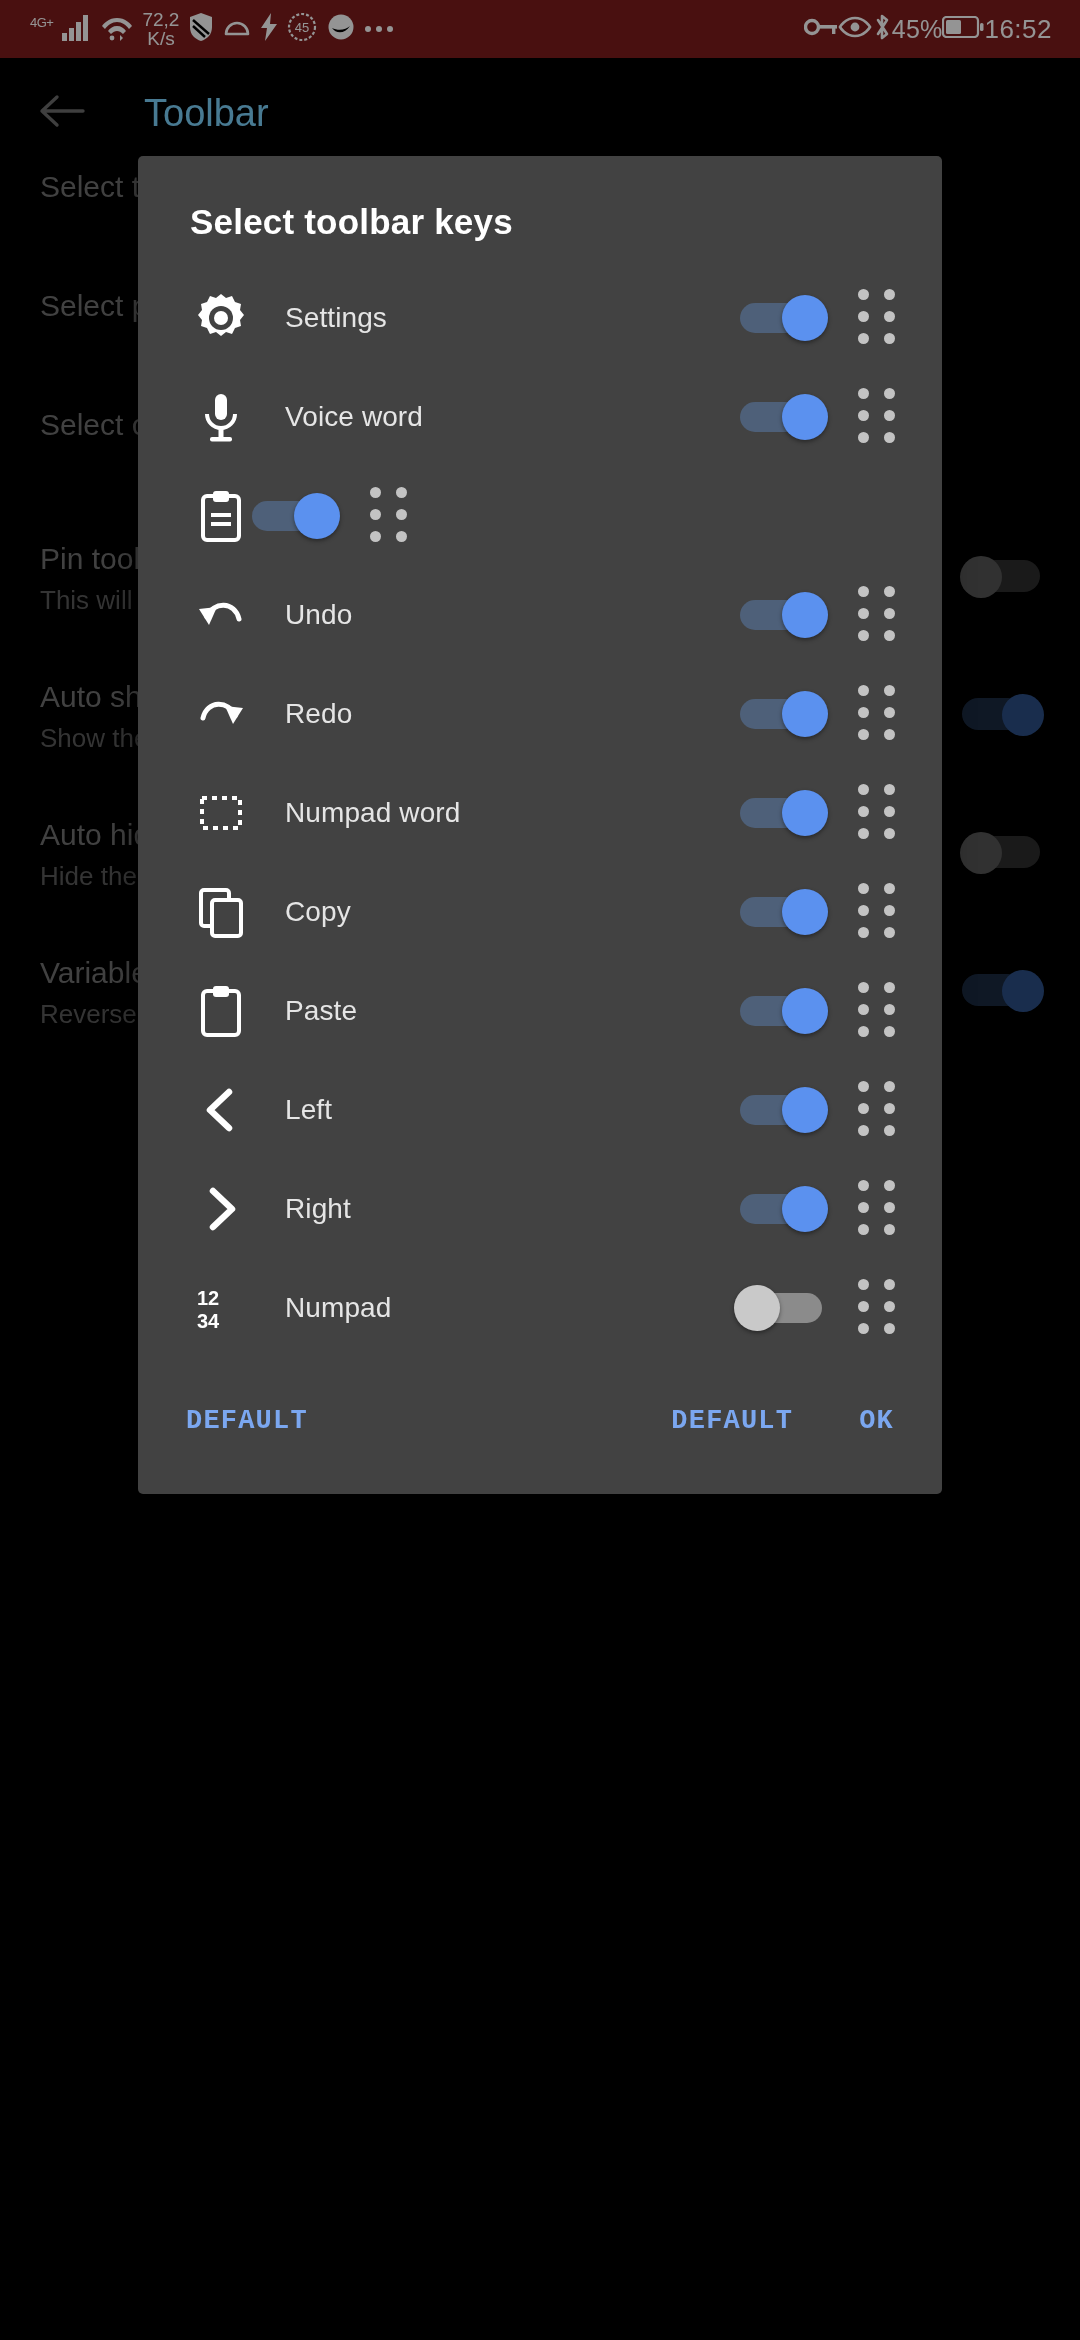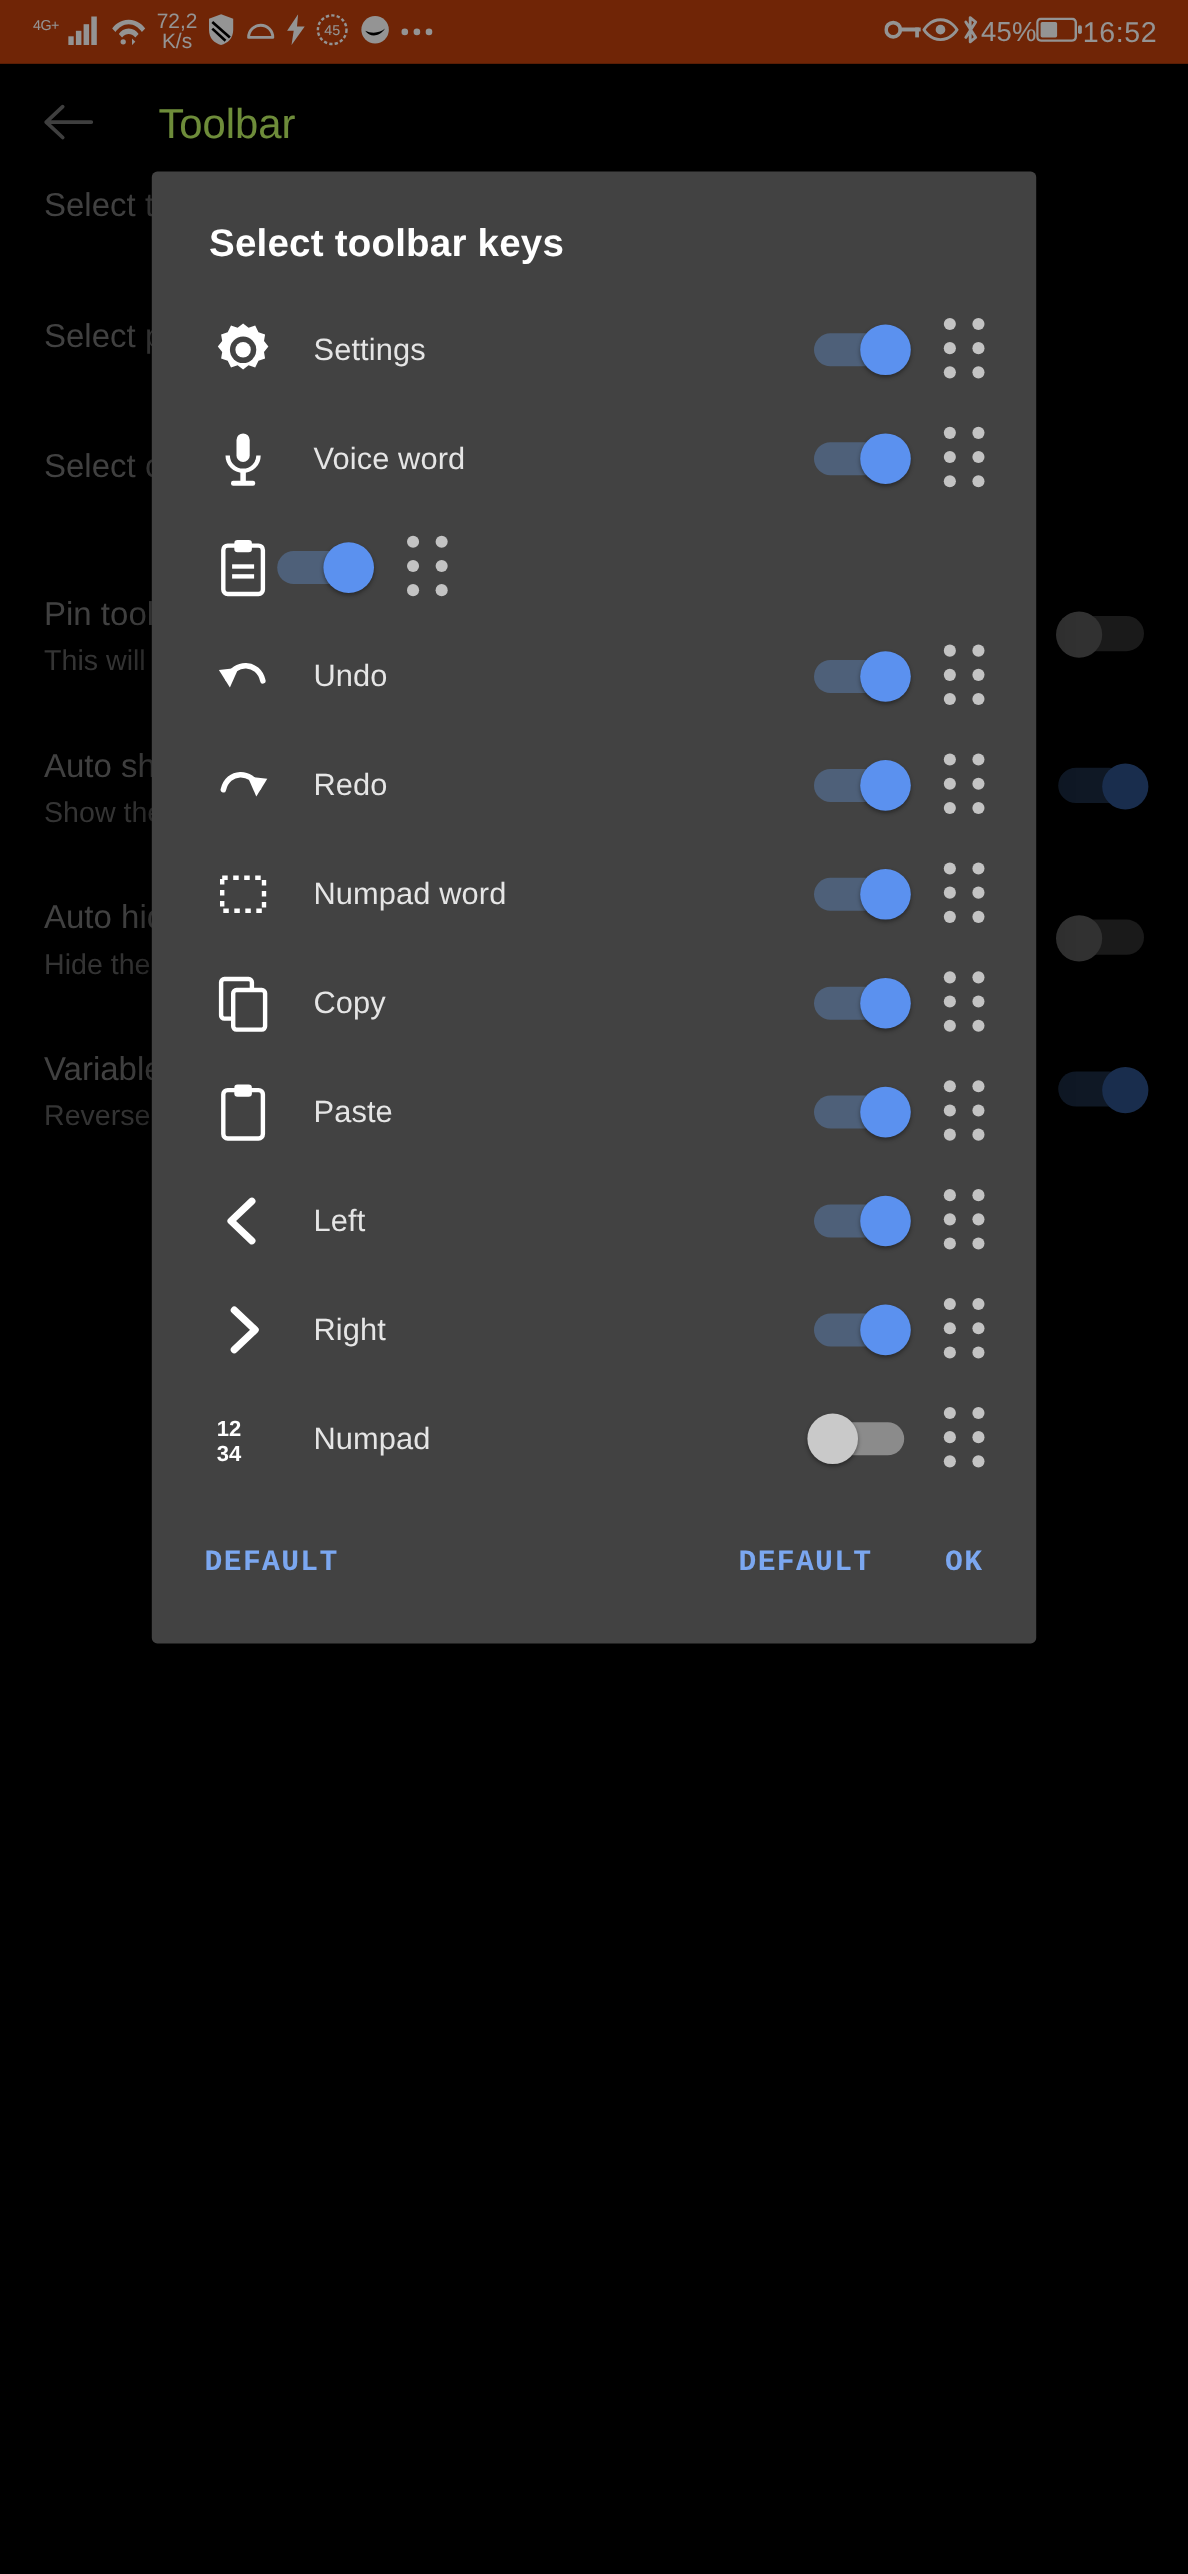--- a/index.html
+++ b/index.html
@@ -6,39 +6,39 @@
   html,body { background:#000; }
   body {
     width:1080px; height:2340px;
     font-family:"Liberation Sans", sans-serif;
     color:#fff; overflow:hidden; position:relative;
   }
 
   
   .statusbar{
     position:absolute; top:0; left:0; width:1080px; height:58px;
-    display:flex; align-items:center; background:#c2410c;
+    display:flex; align-items:center; background:#7f1d1d;
   }
   .sb-left{ display:flex; align-items:center; gap:9px; padding-left:30px; flex:1; }
   .sb-right{ display:flex; align-items:center; padding-right:28px; }
   .sb-ico{ display:block; }
   .net-label{ font-size:13px; line-height:1; transform:translateY(-7px); letter-spacing:-.5px;}
   .speed{ font-size:19px; line-height:19px; text-align:center; font-weight:400; }
   .speed small{ display:block; font-size:19px; line-height:19px;}
   .pct{ font-size:25px; letter-spacing:.2px; }
   .clock{ font-size:26px; letter-spacing:.5px; }
   .dots3{ display:flex; gap:5px; align-items:center; }
   .dots3 i{ width:6px;height:6px;border-radius:50%;background:#fff;display:block;}
 
   
   .appbar{ position:absolute; top:58px; left:0; width:1080px; height:110px;
     display:flex; align-items:center; }
   .back-btn{ width:96px; height:96px; margin-left:14px;
     display:flex; align-items:center; justify-content:center; }
-  .appbar-title{ font-size:38px; color:#bef264; margin-left:34px; font-weight:400;}
+  .appbar-title{ font-size:38px; color:#7dd3fc; margin-left:34px; font-weight:400;}
 
   
   .bg-list{ position:absolute; top:168px; left:0; width:1080px; }
   .bg-row{ position:absolute; left:0; width:1080px; display:flex;
     align-items:flex-start; padding:0 40px; }
   .bg-texts{ flex:1; }
   .bg-title{ font-size:30px; color:#707070; line-height:38px;}
   .bg-sub{ font-size:26px; color:#5a5a5a; line-height:36px; margin-top:4px;}
   .bg-switch{ width:78px; height:40px; border-radius:20px; position:relative;
     margin-top:16px; flex:none; }

